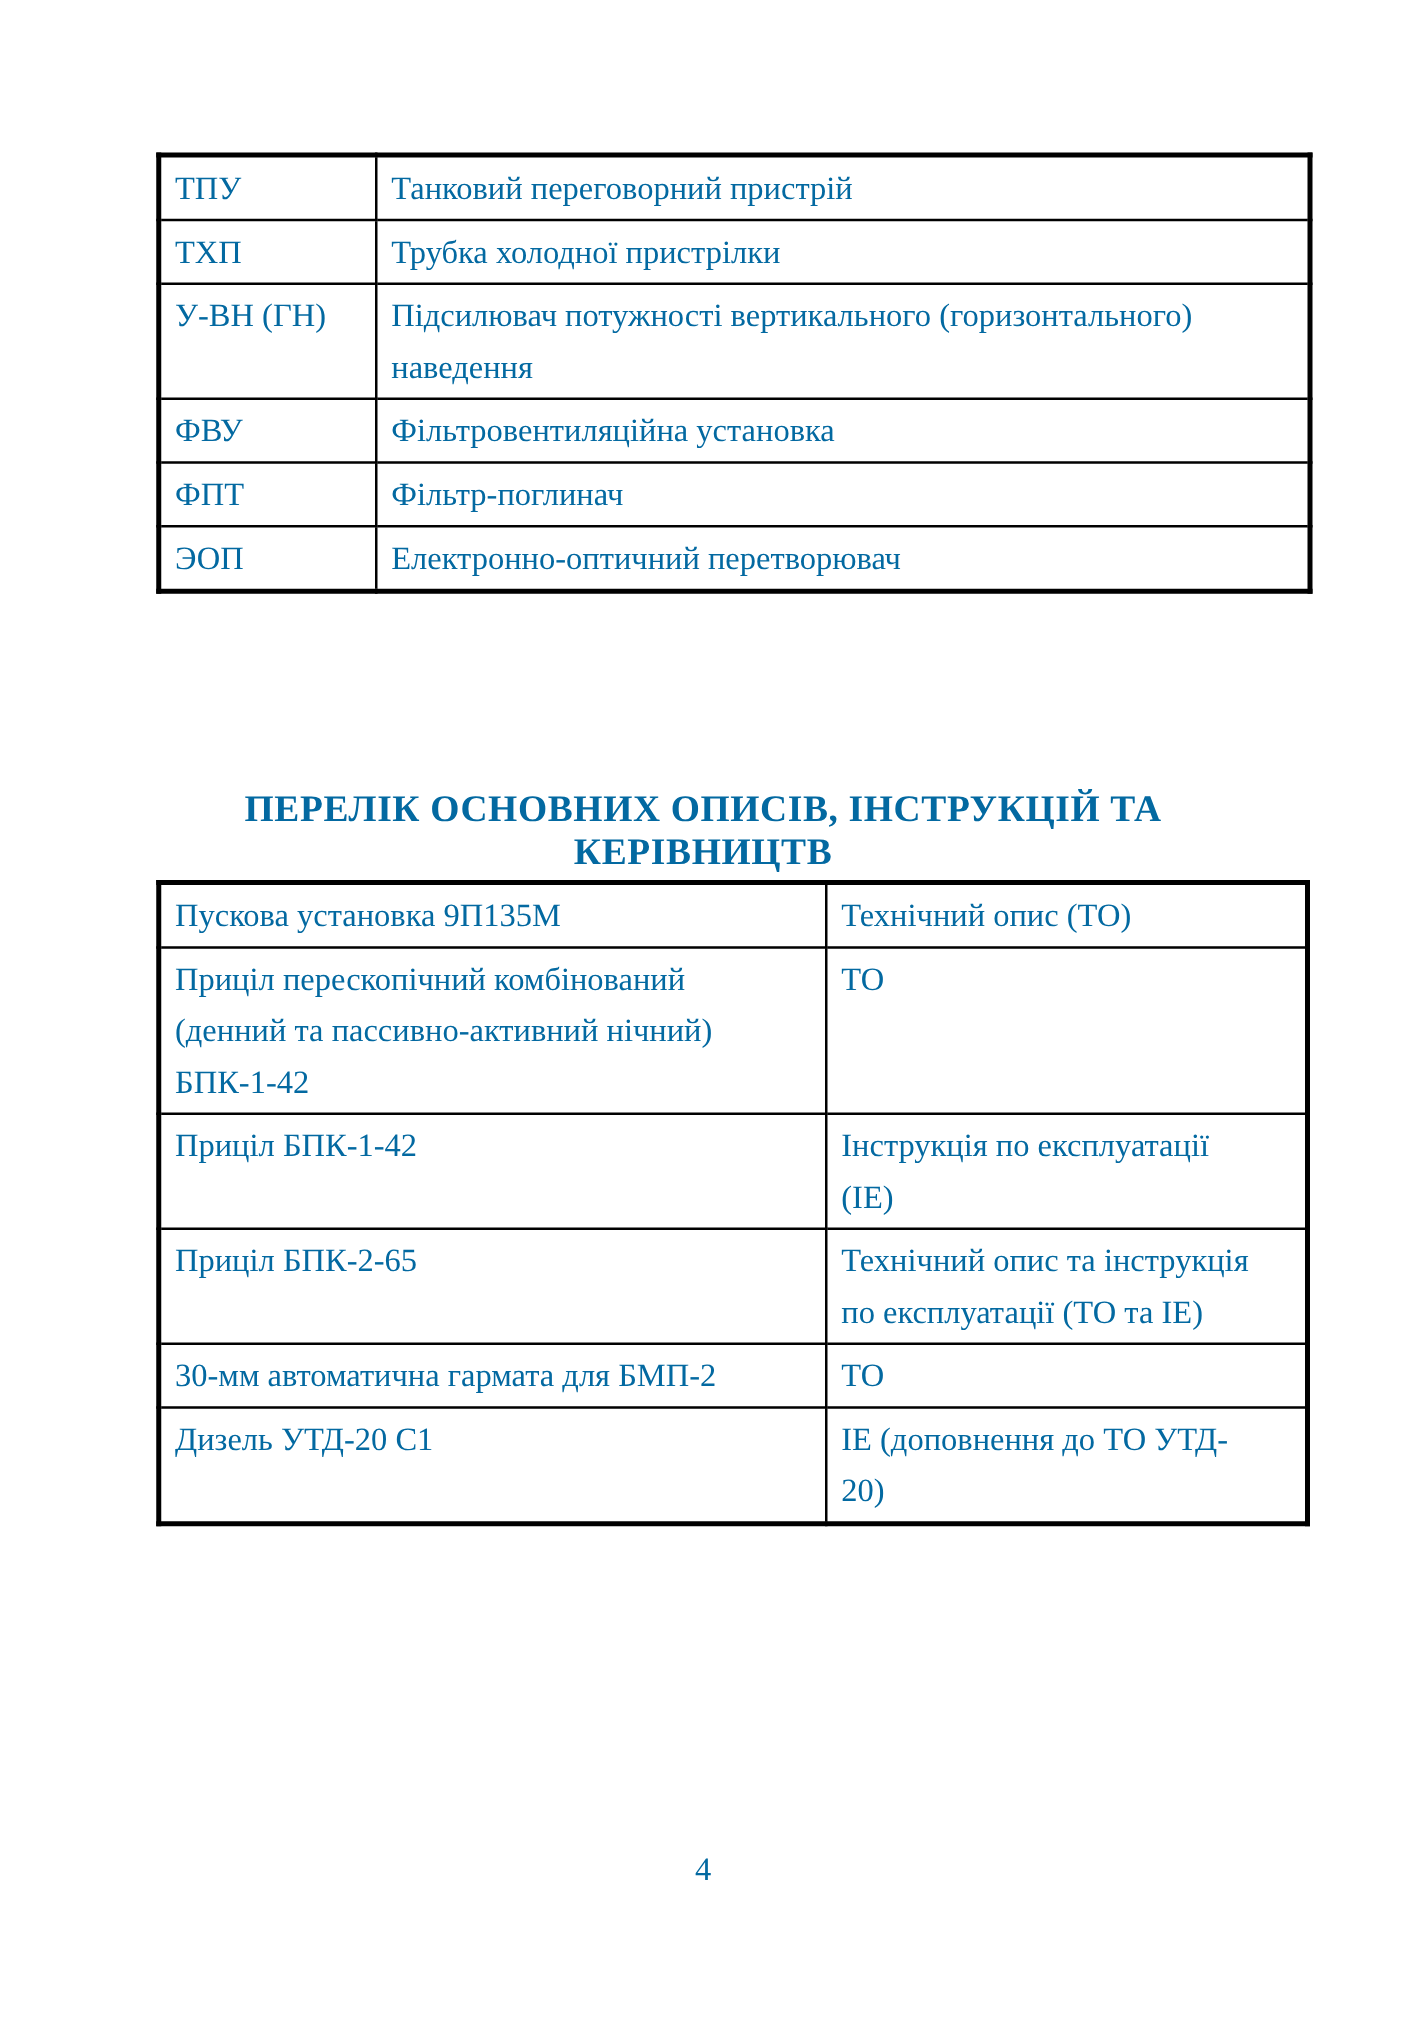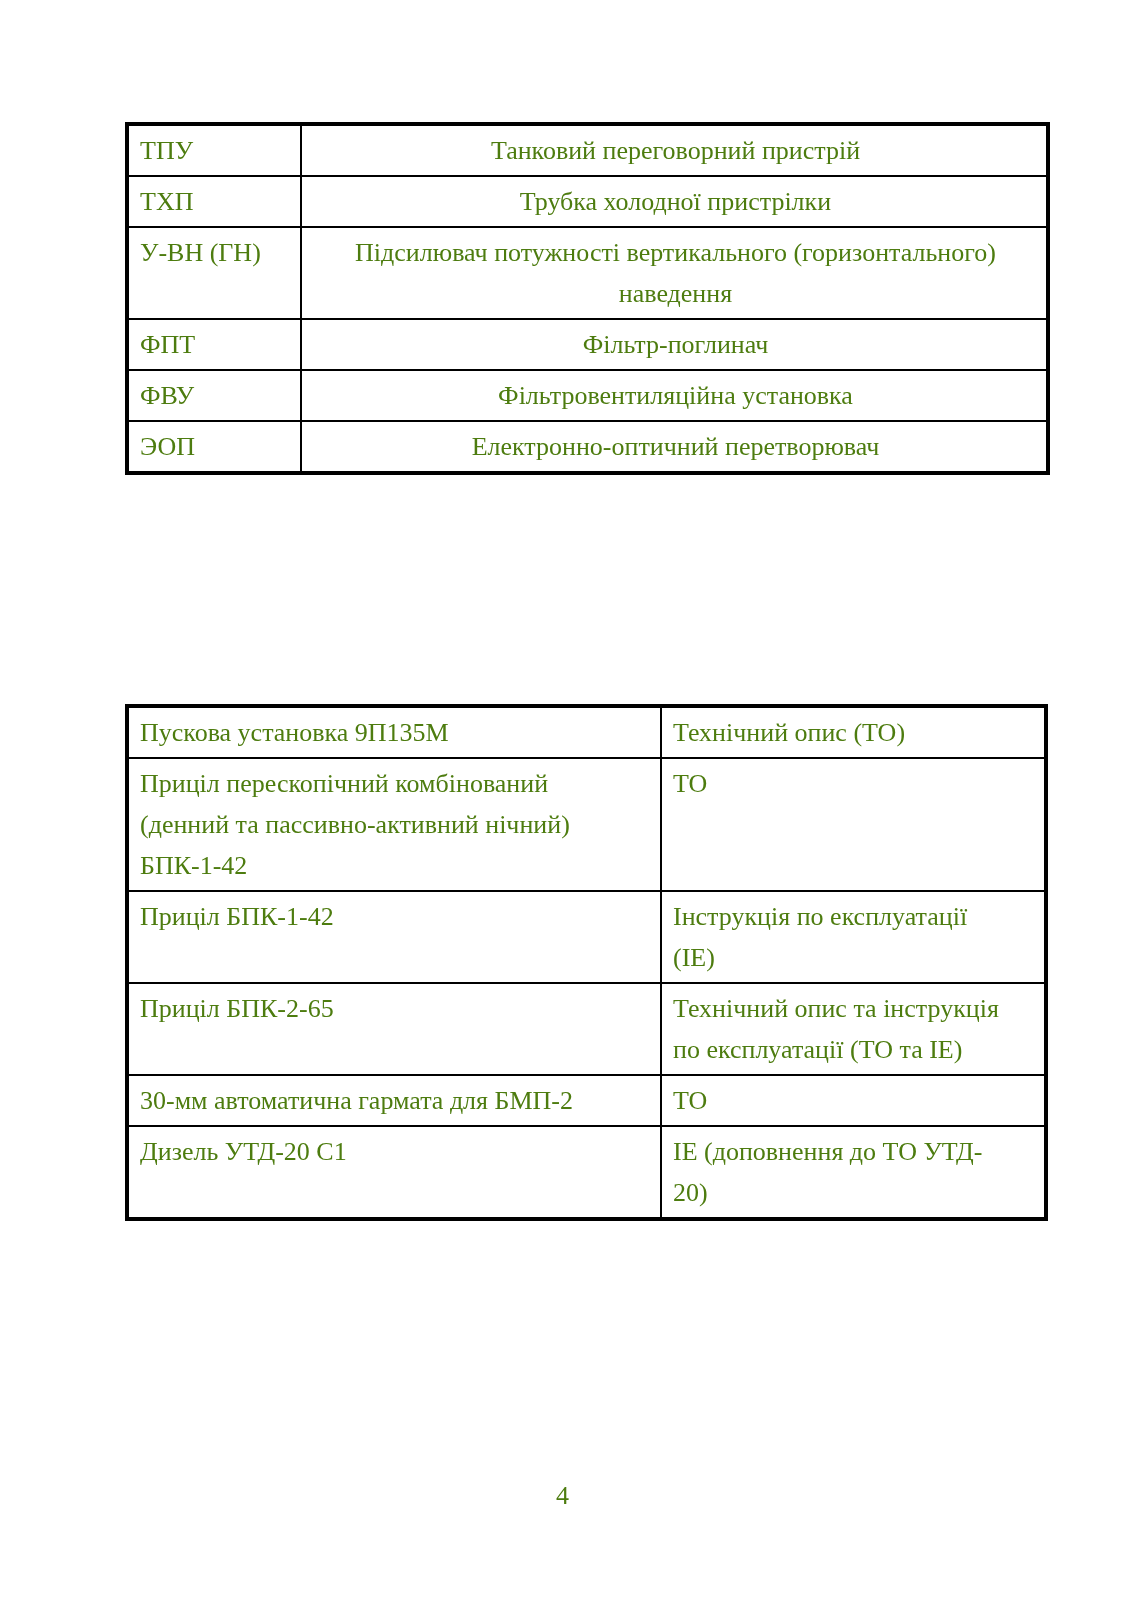--- a/index.html
+++ b/index.html
@@ -5,21 +5,21 @@
   html, body {
     margin: 0;
     padding: 0;
     background: #ffffff;
   }
   .page {
     position: relative;
     width: 1142px;
     height: 1615px;
     background: #ffffff;
-    color: #4d7c0f;
+    color: #0369a1;
     font-family: "Liberation Serif", "DejaVu Serif", serif;
     font-size: 26px;
   }
   table.doc-table {
     position: absolute;
     left: 125px;
     border-collapse: collapse;
     border: 4px solid #000000;
     table-layout: fixed;
     background: #ffffff;
@@ -28,21 +28,21 @@
   table.docs { top: 704px; width: 875px; }
   td {
     border: 2px solid #000000;
     vertical-align: top;
     padding: 4px 8px 4px 11px;
     line-height: 41px;
     white-space: pre-line;
     overflow: hidden;
   }
   table.abbr td.c1 { width: 152px; }
-  table.abbr td.c2 { width: 725px; text-align: center; }
+  table.abbr td.c2 { width: 725px; }
   table.docs td.c1 { width: 512px; }
   table.docs td.c2 { width: 363px; }
   .heading {
     position: absolute;
     left: 125px;
     top: 631px;
     width: 875px;
     text-align: center;
     font-weight: bold;
     font-size: 30px;
@@ -72,34 +72,35 @@
       <tr>
         <td class="c1">ТХП</td>
         <td class="c2">Трубка холодної пристрілки</td>
       </tr>
       <tr>
         <td class="c1">У-ВН (ГН)</td>
         <td class="c2">Підсилювач потужності вертикального (горизонтального)
 наведення</td>
       </tr>
       <tr>
+        <td class="c1">ФВУ</td>
+        <td class="c2">Фільтровентиляційна установка</td>
+      </tr>
+      <tr>
         <td class="c1">ФПТ</td>
         <td class="c2">Фільтр-поглинач</td>
-      </tr>
-      <tr>
-        <td class="c1">ФВУ</td>
-        <td class="c2">Фільтровентиляційна установка</td>
       </tr>
       <tr>
         <td class="c1">ЭОП</td>
         <td class="c2">Електронно-оптичний перетворювач</td>
       </tr>
     </tbody>
   </table>
 
+  <div class="heading">ПЕРЕЛІК ОСНОВНИХ ОПИСІВ, ІНСТРУКЦІЙ ТА КЕРІВНИЦТВ</div>
 
   <table class="doc-table docs">
     <tbody>
       <tr>
         <td class="c1">Пускова установка 9П135М</td>
         <td class="c2">Технічний опис (ТО)</td>
       </tr>
       <tr>
         <td class="c1">Приціл перескопічний комбінований
 (денний та пассивно-активний нічний)

